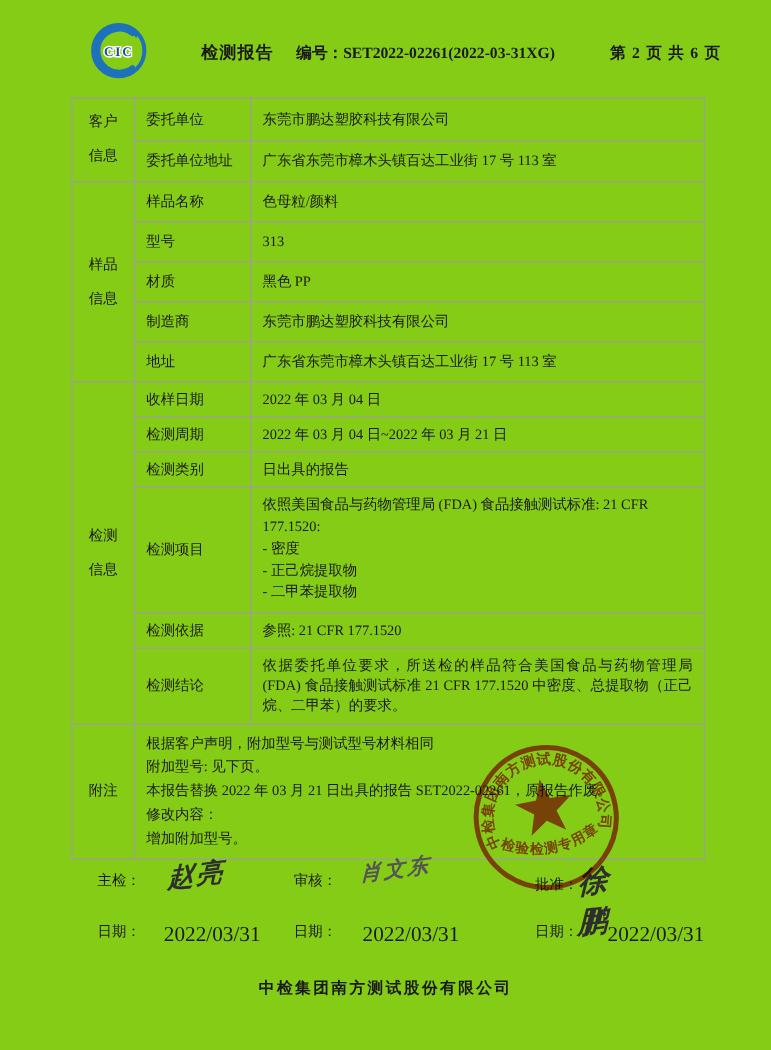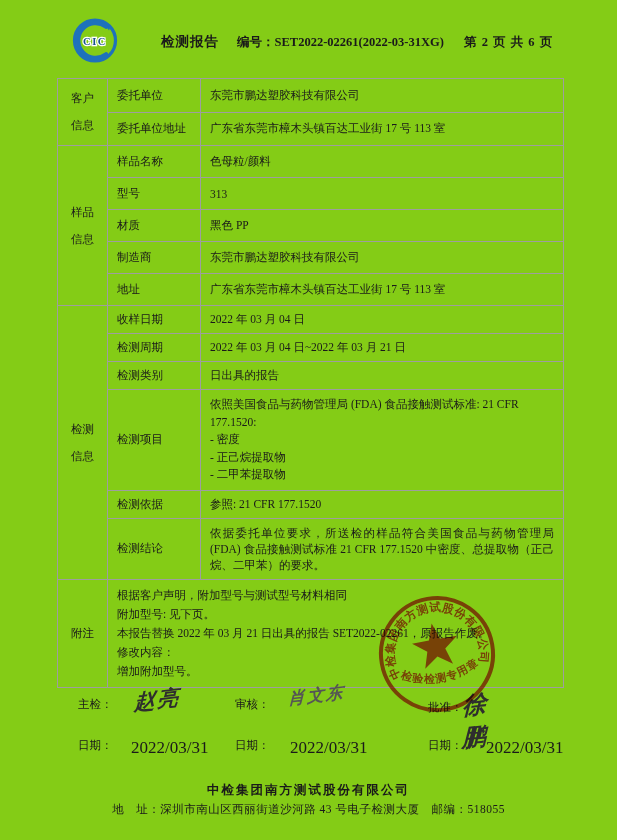--- a/index.html
+++ b/index.html
@@ -7,21 +7,21 @@
   .page {
     position:relative; width:617px; height:840px; margin:0 auto;
     background:#84cc16; overflow:hidden;
     font-family:"Liberation Serif","DejaVu Serif",serif;
     color:#1a1a1a;
   }
   
   .logo { position:absolute; left:64px; top:16px; width:62px; height:49px; }
   .hdr-title { position:absolute; left:140px; top:33px; font-size:13.5px; font-weight:bold; letter-spacing:1px;margin-left:21px; }
   .hdr-no { position:absolute; left:237px; top:34px; font-size:12.5px; font-weight:bold; }
-  .hdr-page { position:absolute; left:464px; top:34px; font-size:12.5px; font-weight:bold; letter-spacing:1px; }
+  .hdr-page { position:absolute; left:488px; top:34px; font-size:12.5px; font-weight:bold; letter-spacing:1px; }
 
   
   table.report {
     position:absolute; left:57px; top:78px; width:506px;
     border-collapse:collapse; table-layout:fixed; font-size:11.5px;
   }
   table.report td { border:1px solid #9e9e9e; padding:6px 9px; vertical-align:middle; overflow:hidden; }
   td.group { text-align:center; padding:0; white-space:pre-line; line-height:27px; }
   td.fld { }
   tr.h32 { height:32px; } tr.h27 { height:27px; } tr.h26 { height:26px; }
@@ -178,16 +178,15 @@
       <polygon fill="#e23b2e" points="75,44 80.6,60.2 97.8,60.6 84.1,71 89.1,87.4 75,77.6 60.9,87.4 65.9,71 52.2,60.6 69.4,60.2"></polygon>
       <path id="arcBottom" d="M 38,94 Q 75,112 112,94" fill="none"></path>
       <text font-size="11" fill="#e23b2e" font-weight="bold" letter-spacing="1" font-family="'Liberation Serif',serif">
         <textPath href="#arcBottom" startOffset="50%" text-anchor="middle">检验检测专用章</textPath>
       </text>
     </g>
   </svg>
 
   <div class="footer">
     <div class="f-company">中检集团南方测试股份有限公司</div>
-    <div class="f-line">地　址：深圳市南山区西丽街道沙河路 43 号电子检测大厦　邮编：518055</div>
   </div>
 
 </div>
 
 </body></html>

